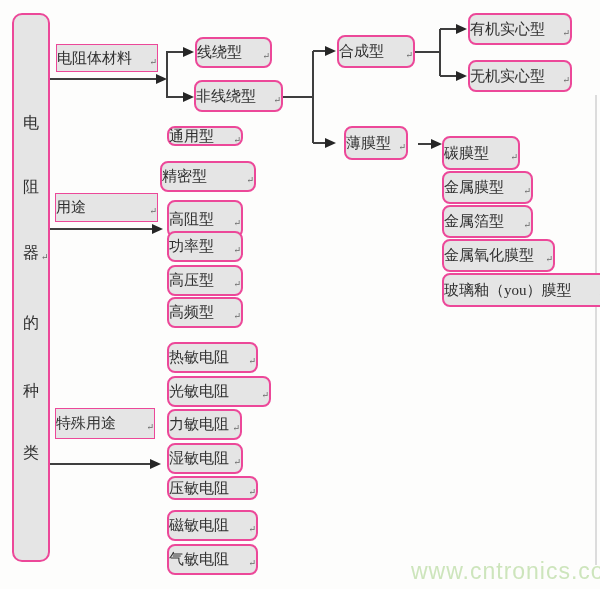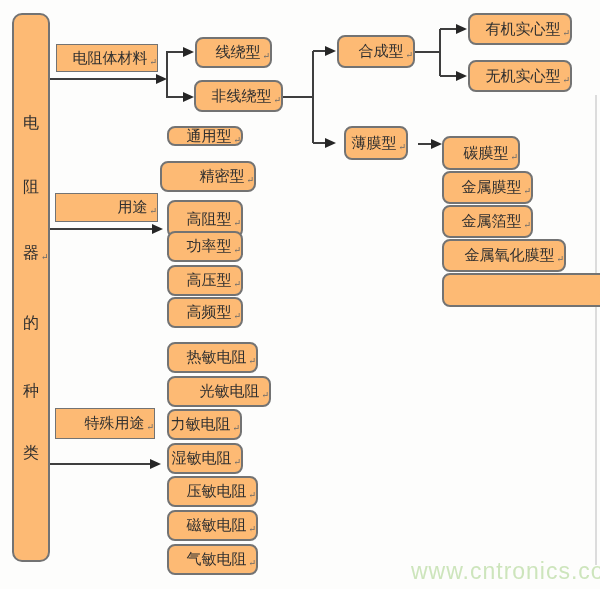--- a/index.html
+++ b/index.html
@@ -4,22 +4,22 @@
 <style>
   html,body{margin:0;padding:0;}
   body{background:#fff;}
   .stage{
     position:relative;width:600px;height:589px;overflow:hidden;
     background:#fdfdfc;
     font-family:"Liberation Serif","DejaVu Serif",serif;
     color:#2f2f2f;
   }
   .node{
-    position:absolute;display:flex;align-items:center;justify-content:flex-end;
-    border:2px solid #737373;background:#fdba74;box-sizing:border-box;
+    position:absolute;display:flex;align-items:center;justify-content:space-between;
+    border:2px solid #ec4899;background:#e5e5e5;box-sizing:border-box;
     font-size:15px;line-height:1;white-space:nowrap;
   }
   .rounded{border-radius:8px;}
   .trunk{border-radius:10px;border-width:2px;}
   .cat{border-radius:0;border-width:1.5px;}
   .lbl{display:inline-block;}
   .ret{font-size:9px;color:#6a6a6a;line-height:1;margin-left:2px;transform:translateY(4px);}
   .hline{position:absolute;height:2px;background:#3e3e3e;}
   .vline{position:absolute;width:2px;background:#3e3e3e;}
   .arrowhead{
@@ -125,25 +125,26 @@
       <span class="ret">↵</span>
   </div>
   <div class="node rounded" style="left:442px;top:171px;width:91px;height:33px">
     <span class="lbl">金属膜型</span>
       <span class="ret">↵</span>
   </div>
   <div class="node rounded" style="left:442px;top:205px;width:91px;height:33px">
     <span class="lbl">金属箔型</span>
       <span class="ret">↵</span>
   </div>
-  <div class="node rounded" style="left:442px;top:239px;width:124px;height:33px">
+  <div class="node rounded" style="left:442px;top:239px;width:113px;height:33px">
     <span class="lbl">金属氧化膜型</span>
       <span class="ret">↵</span>
   </div>
   <div class="node rounded" style="left:442px;top:273px;width:166px;height:34px">
+    <span class="lbl">玻璃釉（you）膜型</span>
       <span class="ret">↵</span>
   </div>
 
   <div class="node rounded" style="left:167px;top:126px;width:76px;height:20px">
     <span class="lbl">通用型</span>
       <span class="ret">↵</span>
   </div>
   <div class="node rounded" style="left:160px;top:161px;width:96px;height:31px">
     <span class="lbl">精密型</span>
       <span class="ret">↵</span>
@@ -174,21 +175,21 @@
       <span class="ret">↵</span>
   </div>
   <div class="node rounded" style="left:167px;top:409px;width:75px;height:31px">
     <span class="lbl">力敏电阻</span>
       <span class="ret">↵</span>
   </div>
   <div class="node rounded" style="left:167px;top:443px;width:76px;height:31px">
     <span class="lbl">湿敏电阻</span>
       <span class="ret">↵</span>
   </div>
-  <div class="node rounded" style="left:167px;top:476px;width:91px;height:31px">
+  <div class="node rounded" style="left:167px;top:476px;width:91px;height:24px">
     <span class="lbl">压敏电阻</span>
       <span class="ret">↵</span>
   </div>
   <div class="node rounded" style="left:167px;top:510px;width:91px;height:31px">
     <span class="lbl">磁敏电阻</span>
       <span class="ret">↵</span>
   </div>
   <div class="node rounded" style="left:167px;top:544px;width:91px;height:31px">
     <span class="lbl">气敏电阻</span>
       <span class="ret">↵</span>

